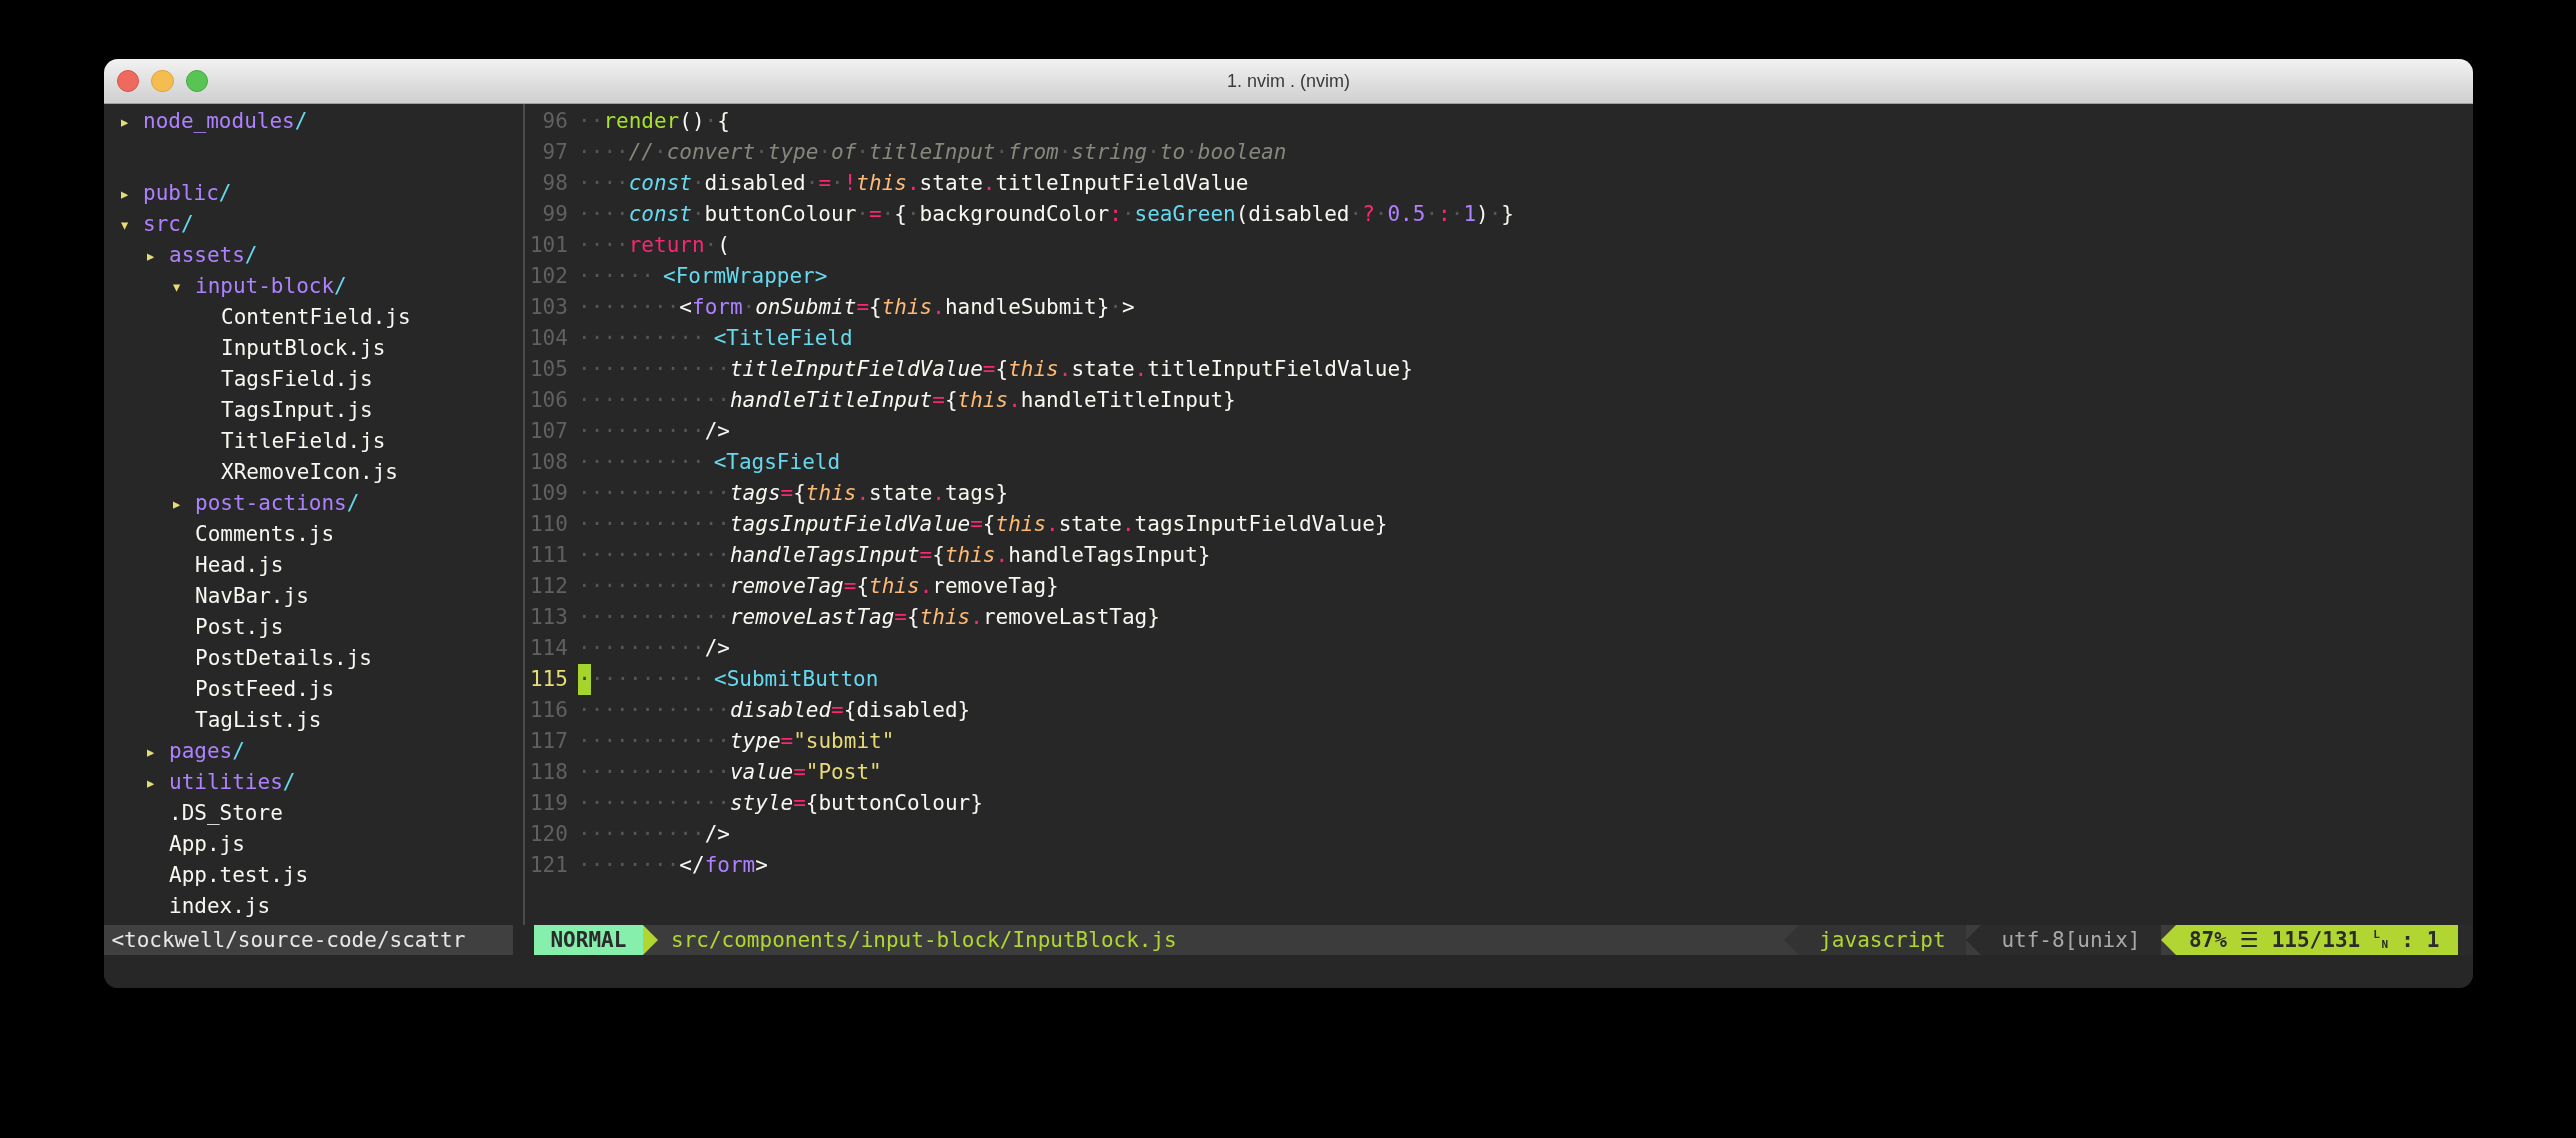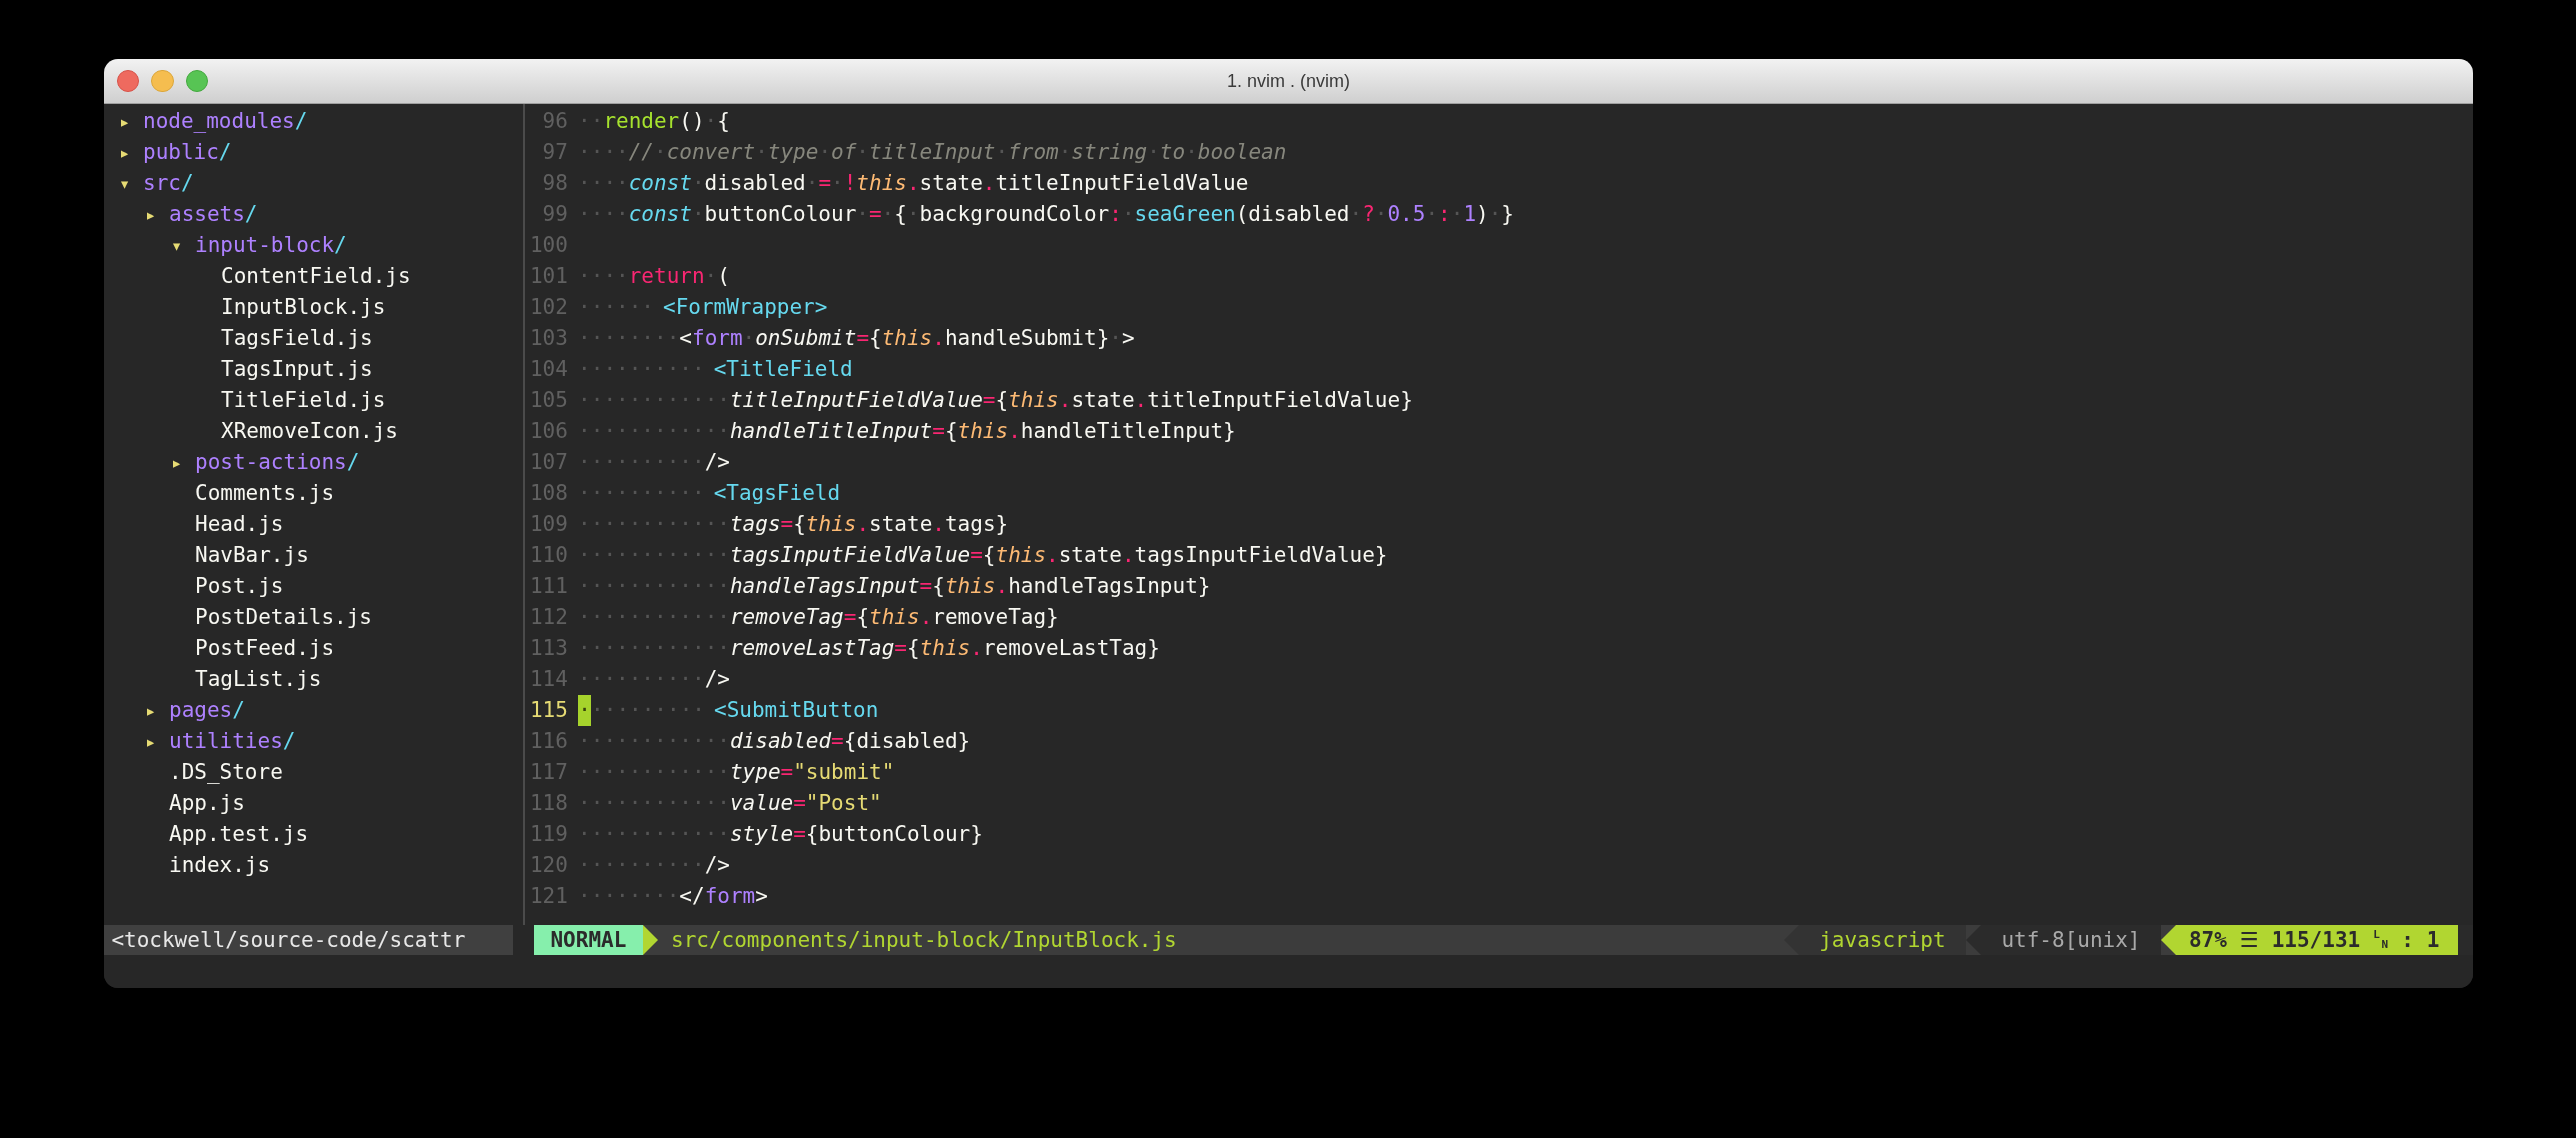--- a/index.html
+++ b/index.html
@@ -72,21 +72,21 @@
         <span class="light red"></span>
         <span class="light yellow"></span>
         <span class="light green"></span>
       </div>
       <span class="title">1. nvim . (nvim)</span>
     </div>
 
     <div class="main">
       <div class="treepane">
           <div class="tree-row" style="padding-left: 15px;"><span class="tree-arrow">▸</span><span class="tree-dir">node_modules</span><span class="tree-slash">/</span></div>
-          <div class="tree-row" style="padding-left: 15px;"><span class="tree-arrow">▸</span><span class="tree-dir">public</span><span class="tree-slash">/</span></div>
+          <div class="tree-row" style="padding-left: 15px; margin-top: 41px;"><span class="tree-arrow">▸</span><span class="tree-dir">public</span><span class="tree-slash">/</span></div>
           <div class="tree-row" style="padding-left: 15px;"><span class="tree-arrow">▾</span><span class="tree-dir">src</span><span class="tree-slash">/</span></div>
           <div class="tree-row" style="padding-left: 41px;"><span class="tree-arrow">▸</span><span class="tree-dir">assets</span><span class="tree-slash">/</span></div>
           <div class="tree-row" style="padding-left: 67px;"><span class="tree-arrow">▾</span><span class="tree-dir">input-block</span><span class="tree-slash">/</span></div>
           <div class="tree-row" style="padding-left: 117px;"><span class="tree-file">ContentField.js</span></div>
           <div class="tree-row" style="padding-left: 117px;"><span class="tree-file">InputBlock.js</span></div>
           <div class="tree-row" style="padding-left: 117px;"><span class="tree-file">TagsField.js</span></div>
           <div class="tree-row" style="padding-left: 117px;"><span class="tree-file">TagsInput.js</span></div>
           <div class="tree-row" style="padding-left: 117px;"><span class="tree-file">TitleField.js</span></div>
           <div class="tree-row" style="padding-left: 117px;"><span class="tree-file">XRemoveIcon.js</span></div>
           <div class="tree-row" style="padding-left: 67px;"><span class="tree-arrow">▸</span><span class="tree-dir">post-actions</span><span class="tree-slash">/</span></div>
@@ -114,24 +114,20 @@
             <span class="lnum">97</span>
             <span class="ltext"><span class="dot">·</span><span class="dot">·</span><span class="dot">·</span><span class="dot">·</span><span class="tk-comment">//</span><span class="dot">·</span><span class="tk-comment">convert</span><span class="dot">·</span><span class="tk-comment">type</span><span class="dot">·</span><span class="tk-comment">of</span><span class="dot">·</span><span class="tk-comment">titleInput</span><span class="dot">·</span><span class="tk-comment">from</span><span class="dot">·</span><span class="tk-comment">string</span><span class="dot">·</span><span class="tk-comment">to</span><span class="dot">·</span><span class="tk-comment">boolean</span></span>
           </div>
           <div class="eline">
             <span class="lnum">98</span>
             <span class="ltext"><span class="dot">·</span><span class="dot">·</span><span class="dot">·</span><span class="dot">·</span><span class="tk-kconst">const</span><span class="dot">·</span><span class="tk-plain">disabled</span><span class="dot">·</span><span class="tk-op">=</span><span class="dot">·</span><span class="tk-op">!</span><span class="tk-this">this</span><span class="tk-op">.</span><span class="tk-plain">state</span><span class="tk-op">.</span><span class="tk-plain">titleInputFieldValue</span></span>
           </div>
           <div class="eline">
             <span class="lnum">99</span>
             <span class="ltext"><span class="dot">·</span><span class="dot">·</span><span class="dot">·</span><span class="dot">·</span><span class="tk-kconst">const</span><span class="dot">·</span><span class="tk-plain">buttonColour</span><span class="dot">·</span><span class="tk-op">=</span><span class="dot">·</span><span class="tk-plain">{</span><span class="dot">·</span><span class="tk-plain">backgroundColor</span><span class="tk-op">:</span><span class="dot">·</span><span class="tk-fn">seaGreen</span><span class="tk-plain">(disabled</span><span class="dot">·</span><span class="tk-op">?</span><span class="dot">·</span><span class="tk-num">0.5</span><span class="dot">·</span><span class="tk-op">:</span><span class="dot">·</span><span class="tk-num">1</span><span class="tk-plain">)</span><span class="dot">·</span><span class="tk-plain">}</span></span>
-          </div>
-          <div class="eline">
-            <span class="lnum">100</span>
-            <span class="ltext"></span>
           </div>
           <div class="eline">
             <span class="lnum">101</span>
             <span class="ltext"><span class="dot">·</span><span class="dot">·</span><span class="dot">·</span><span class="dot">·</span><span class="tk-kw">return</span><span class="dot">·</span><span class="tk-plain">(</span></span>
           </div>
           <div class="eline">
             <span class="lnum">102</span>
             <span class="ltext"><span class="dot">·</span><span class="dot">·</span><span class="dot">·</span><span class="dot">·</span><span class="dot">·</span><span class="dot">·</span><span class="tk-comp">&lt;FormWrapper&gt;</span></span>
           </div>
           <div class="eline">

